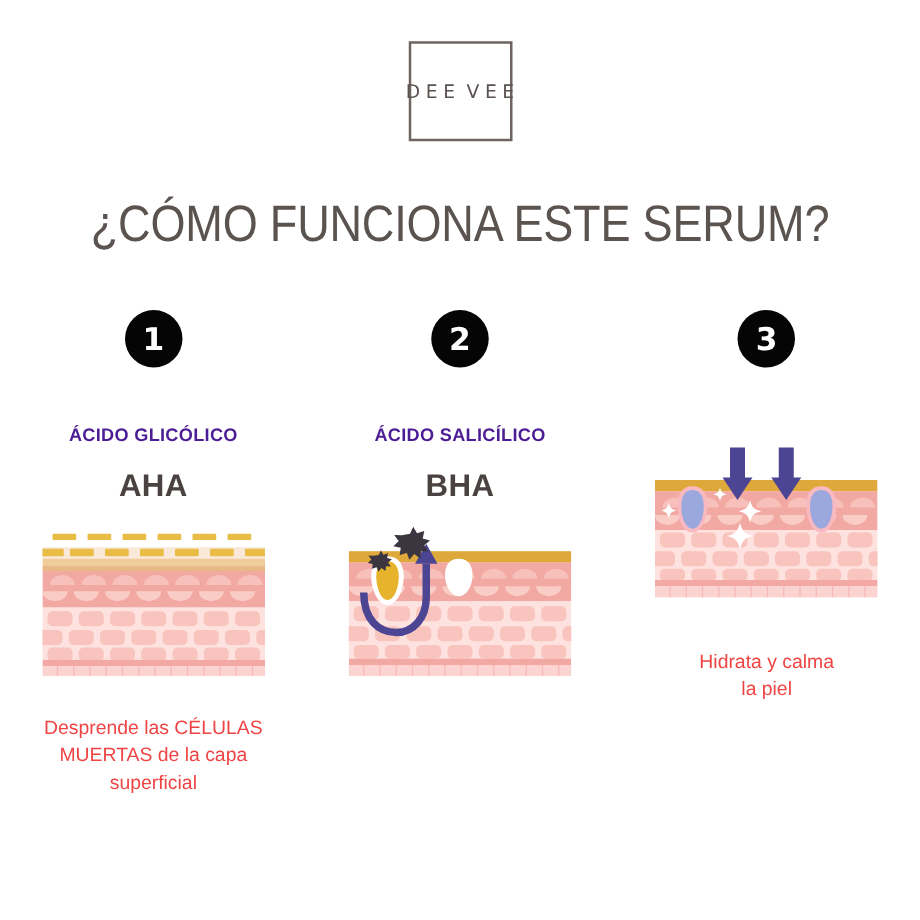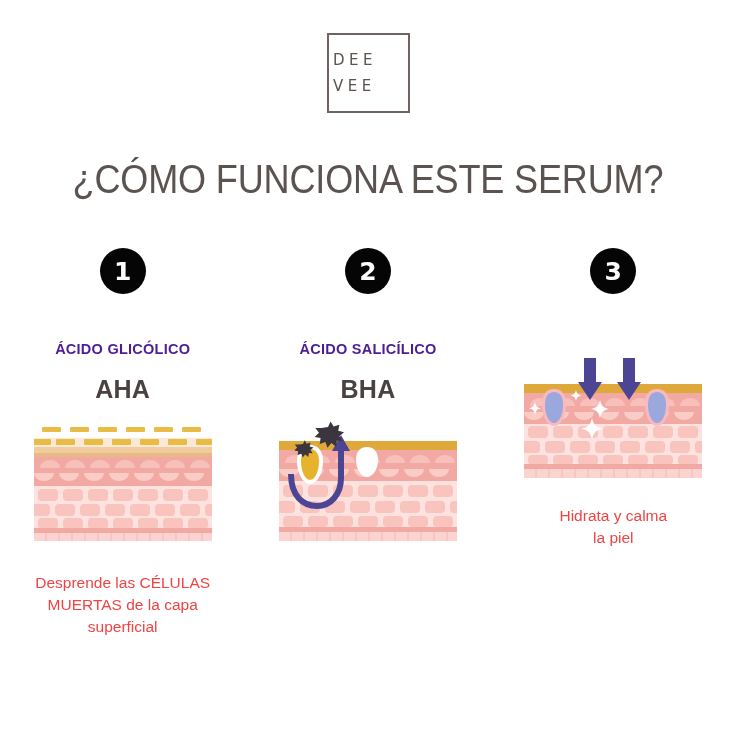--- a/index.html
+++ b/index.html
@@ -24,21 +24,21 @@
     width: 736px;
     display: flex;
     justify-content: center;
   }
   .logo-box {
     width: 83px;
     height: 80px;
     border: 2px solid #6f6462;
     box-sizing: border-box;
     display: flex;
-    flex-direction: column;
+    align-items: center;
     justify-content: center;
   }
   .logo-line {
     font-family: "DejaVu Sans", sans-serif;
     font-size: 15px;
     letter-spacing: 4.5px;
     color: #5b5350;
     line-height: 1.75;
     text-indent: 4.5px;
     font-weight: 400;
@@ -121,21 +121,21 @@
   .desc {
     margin-top: 26px;
     font-size: 15.5px;
     line-height: 1.45;
     text-align: center;
     color: #ef4444;
     white-space: pre-line;
     font-weight: 400;
   }
   .col-1 .desc { margin-top: 31px; }
-  .col-3 .desc { margin-top: 27px; }
+  .col-3 .desc { margin-top: 41px; }
 </style>
 </head>
 <body>
 
 <div class="logo-wrap">
   <div class="logo-box">
     <div class="logo-line">DEE</div>
     <div class="logo-line">VEE</div>
   </div>
 </div>

